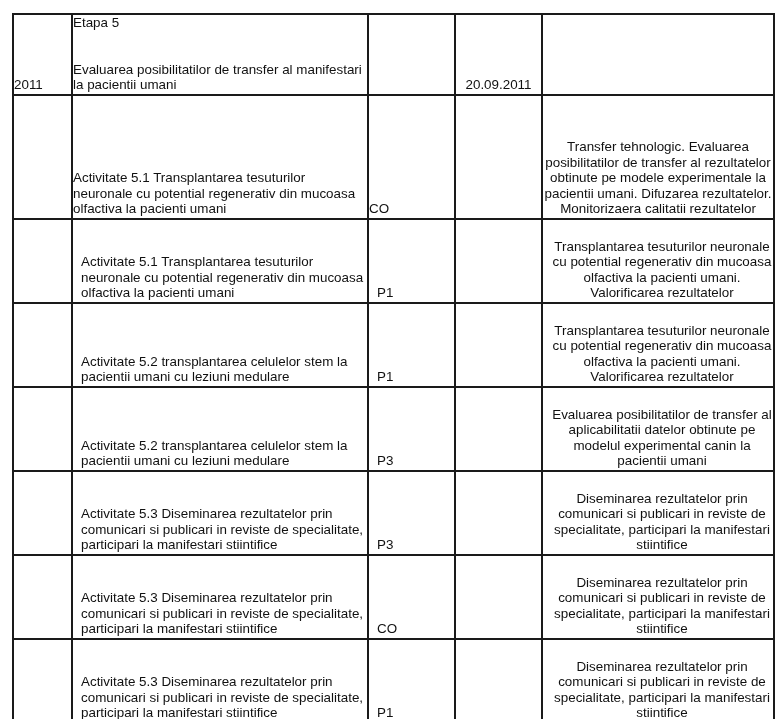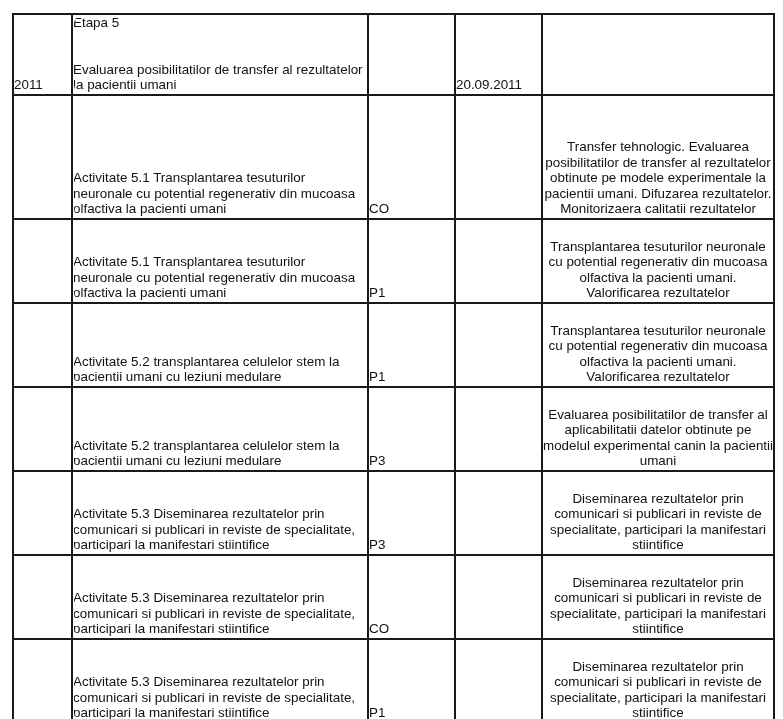--- a/index.html
+++ b/index.html
@@ -8,48 +8,48 @@
   table.grid { position: absolute; left: 12px; top: 13px; border-collapse: collapse;
                table-layout: fixed; width: 761px; }
   table.grid td { border: 2px solid #1a1a1a; vertical-align: bottom; padding: 0 0 1px 0;
                   font-size: 13.4px; line-height: 15.6px; overflow: hidden; }
   col.c-year { width: 59px; }
   col.c-act { width: 296px; }
   col.c-part { width: 87px; }
   col.c-date { width: 87px; }
   col.c-res { width: 232px; }
   td.year { padding-right: 5px; }
-  td.act { padding-left: 9px; padding-right: 4px; border-radius: 10px; }
+  td.act { padding-left: 9px; padding-right: 4px; }
   td.part { padding-left: 9px; margin-top: 20px; }
-  td.date { padding-left: 10px; }
+  td.date { padding-left: 10px; text-align: center; }
   td.res { padding-left: 9px; padding-right: 4px; text-align: center; }
   tr.r0 td { height: 66px; }
   tr.r1 td { height: 121px; }
-  tr.rn td { height: 81px; }
+  tr.rn td { height: 81px; padding-left: 8px; }
   .spacer { display: block; height: 15.6px; }
 </style>
 </head>
 <body>
 
 <table class="grid">
   <colgroup>
     <col class="c-year">
       <col class="c-act">
       <col class="c-part">
       <col class="c-date">
       <col class="c-res">
   </colgroup>
   <tbody>
     <tr class="r0">
       <td class="year">2011</td>
       <td class="act">
         <span>Etapa  5</span>
         <span class="spacer"></span>
         <span class="spacer"></span>
-        <span style="display:block">Evaluarea posibilitatilor de transfer al rezultatelor la pacientii umani</span>
+        <span style="display:block">Evaluarea posibilitatilor de transfer al manifestari la pacientii umani</span>
       </td>
       <td class="part"></td>
       <td class="date">20.09.2011</td>
       <td class="res"></td>
     </tr>
     <tr class="r1">
       <td class="year"></td>
       <td class="act">Activitate 5.1 Transplantarea tesuturilor neuronale cu potential regenerativ din mucoasa olfactiva la pacienti umani</td>
       <td class="part">CO</td>
       <td class="date"></td>

